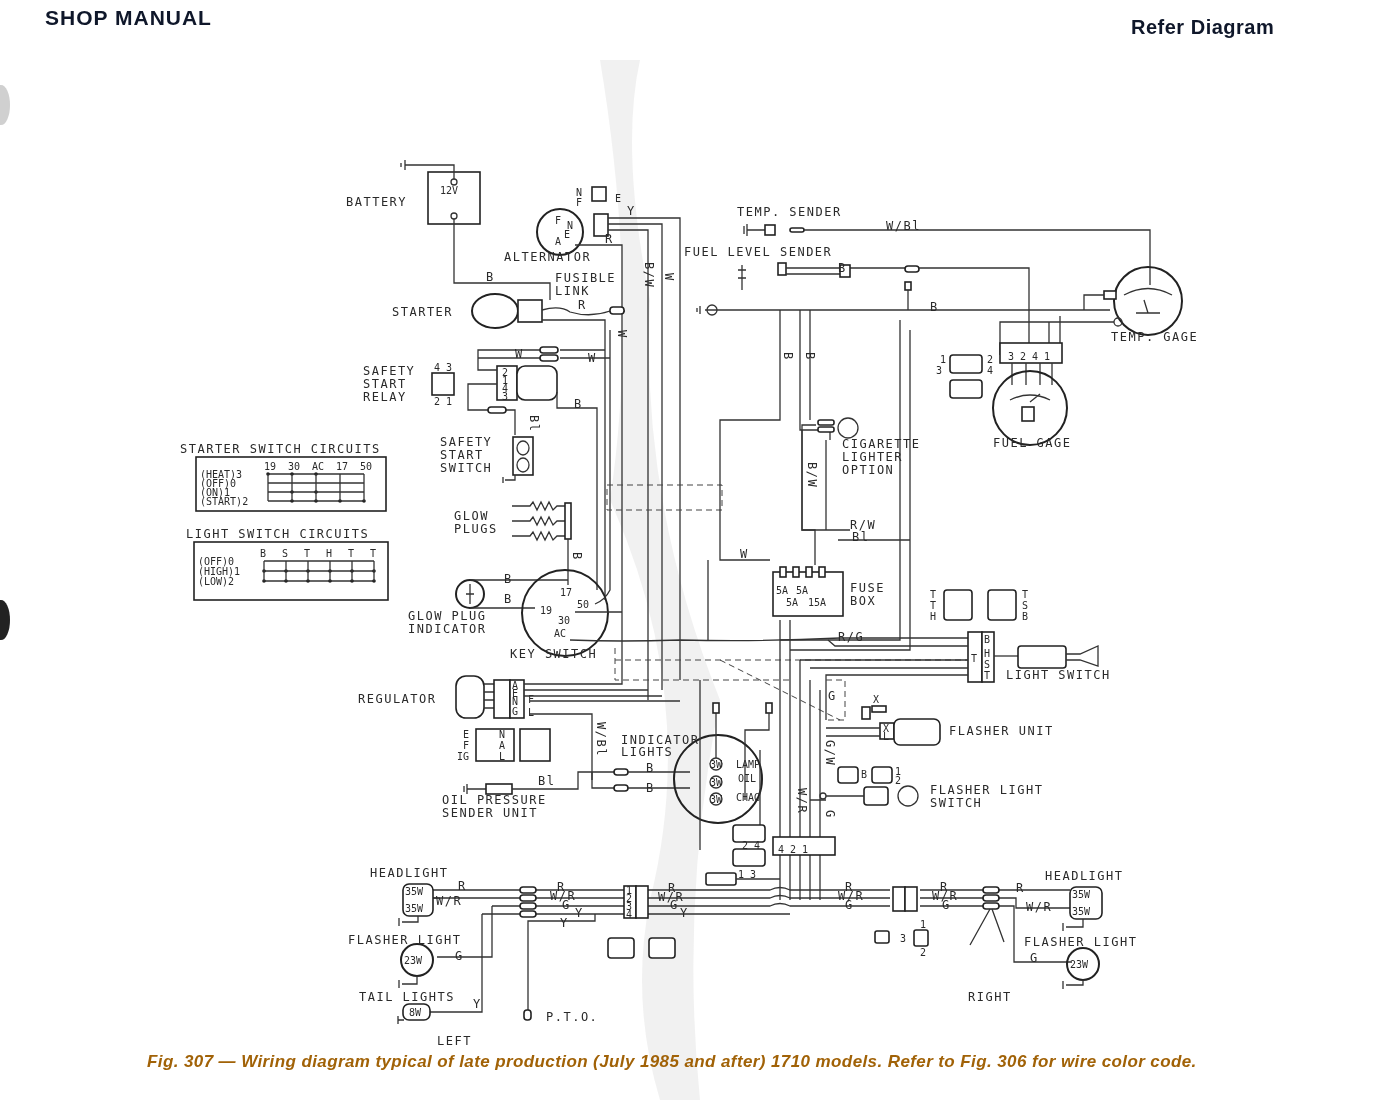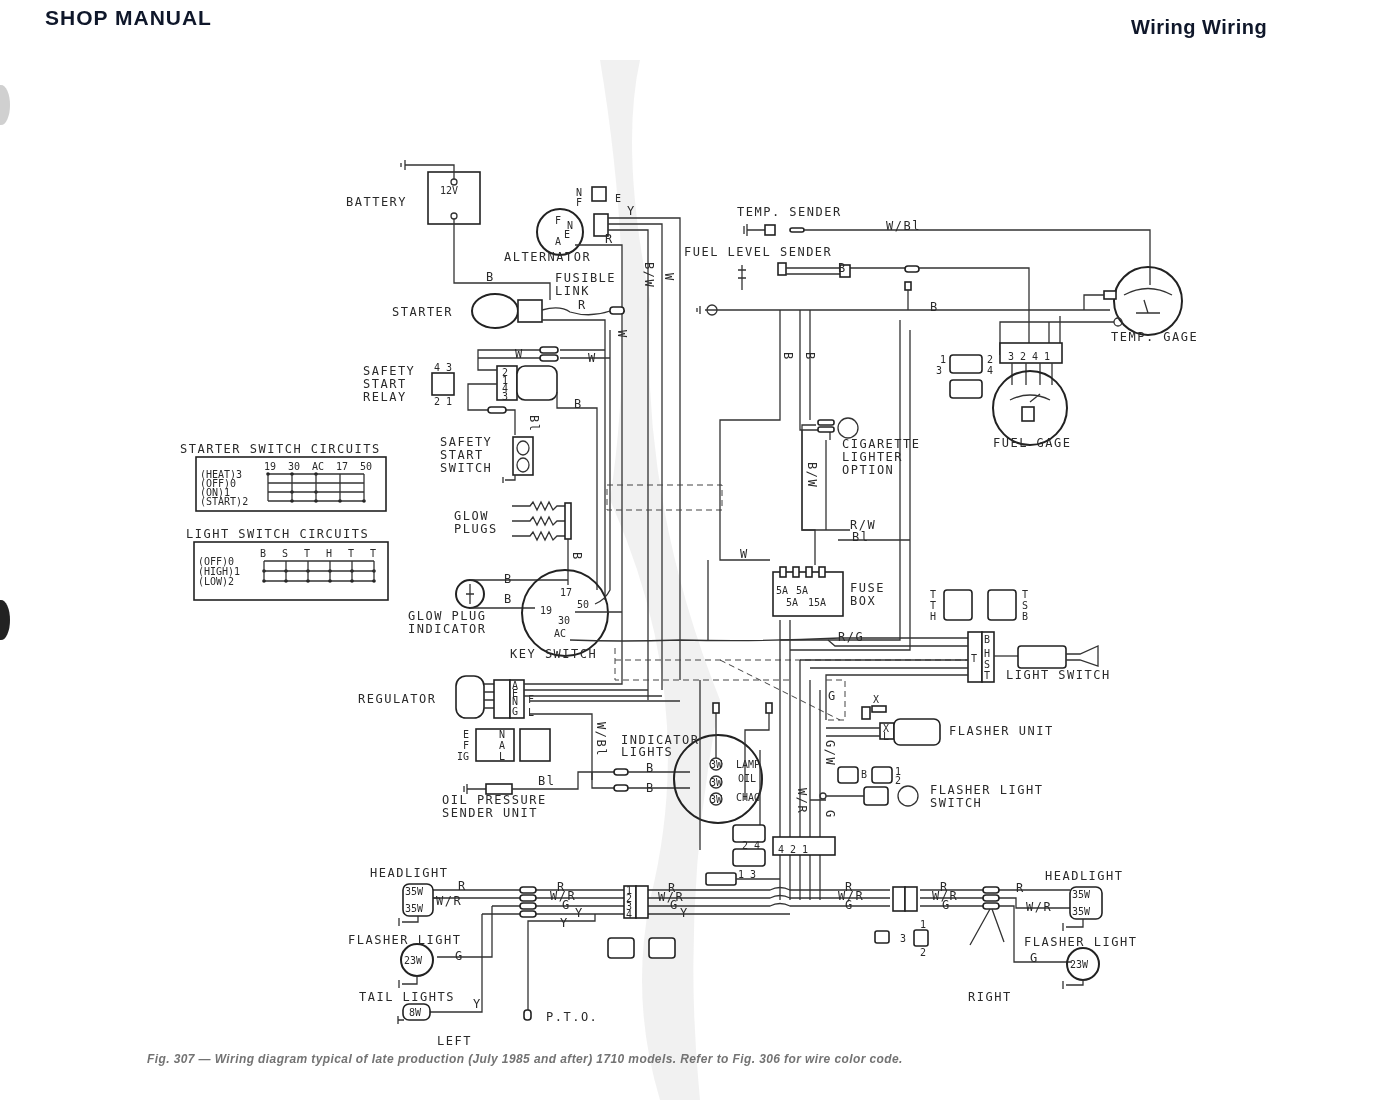--- a/index.html
+++ b/index.html
@@ -1,39 +1,39 @@
 <!DOCTYPE html>
 <html><head>
 <meta charset="utf-8">
 <style>
   html, body { margin:0; padding:0; background:#ffffff; }
   body { width:1391px; height:1114px; position:relative; overflow:hidden; font-family:"DejaVu Sans Mono", monospace; color:#2a2a2a; }
   .hdr { position:absolute; font-family:"Liberation Sans", sans-serif; font-weight:bold; color:#0f172a; }
   #hdr-left { left:45px; top:6px; font-size:21px; letter-spacing:1px; }
   #hdr-right { left:1131px; top:16px; font-size:20px; letter-spacing:0.5px; }
-  #caption { position:absolute; left:147px; top:1052px; font-family:"Liberation Sans", sans-serif; font-style:italic; font-weight:bold; font-size:12px; color:#737373; white-space:nowrap; letter-spacing:0.4px; }
+  #caption { position:absolute; left:147px; top:1052px; font-family:"Liberation Sans", sans-serif; font-style:italic; font-weight:bold; font-size:17px; color:#a16207; white-space:nowrap; letter-spacing:0.4px; }
   svg#diagram { position:absolute; left:0; top:0; }
   svg text { font-family:"DejaVu Sans Mono", monospace; fill:#2a2a2a; }
   .lbl { font-size:12px; letter-spacing:1.5px; }
   .sm { font-size:10px; }
   .wire { stroke:#333; stroke-width:1.3; fill:none; }
   .thick { stroke:#222; stroke-width:2; fill:none; }
   .dash { stroke:#444; stroke-width:1; fill:none; stroke-dasharray:6 4; }
   .box { stroke:#222; stroke-width:1.6; fill:#fff; }
   .smudge { fill:#d8d8d8; opacity:0.35; }
   .hole { position:absolute; width:18px; height:40px; border-radius:50%; background:#d0d0d0; }
 </style>
 </head>
 <body>
 
 <div class="hole" style="left:-8px;top:85px;"></div>
 <div class="hole" style="left:-8px;top:600px;background:#222;"></div>
 
 <div id="hdr-left" class="hdr">SHOP MANUAL</div>
-<div id="hdr-right" class="hdr">Wiring Wiring</div>
+<div id="hdr-right" class="hdr">Refer Diagram</div>
 
 <svg id="diagram" width="1391" height="1114" viewBox="0 0 1391 1114">
 
   <path class="smudge" d="M600 60 Q640 300 610 500 Q700 700 650 900 Q630 1000 660 1100 L700 1100 Q680 900 720 700 Q640 500 650 300 Q620 150 640 60 Z"></path>
 
   <g>
     <rect class="box" x="428" y="172" width="52" height="52"></rect>
     <circle cx="454" cy="182" r="3" class="wire"></circle>
     <circle cx="454" cy="216" r="3" class="wire"></circle>
     <text class="sm" x="440" y="194">12V</text>

